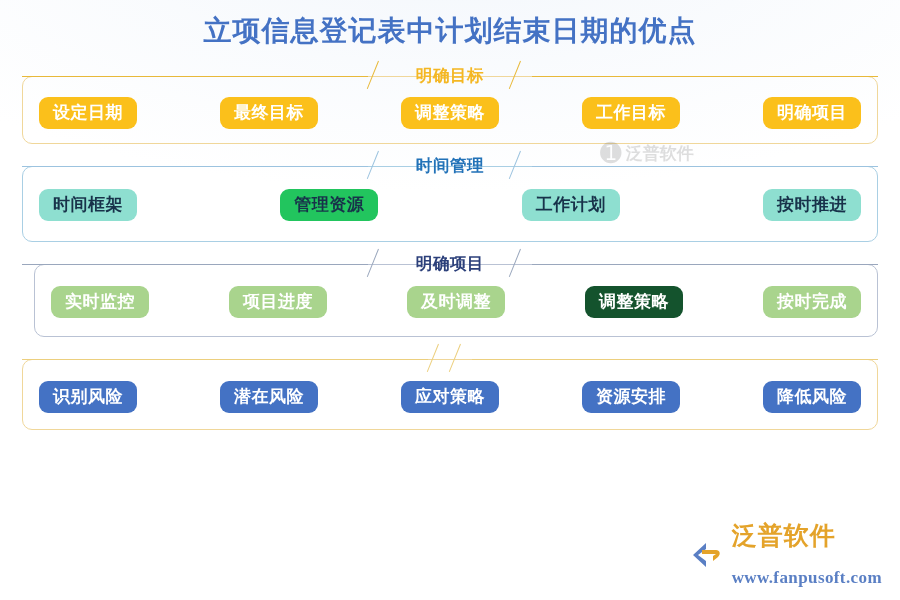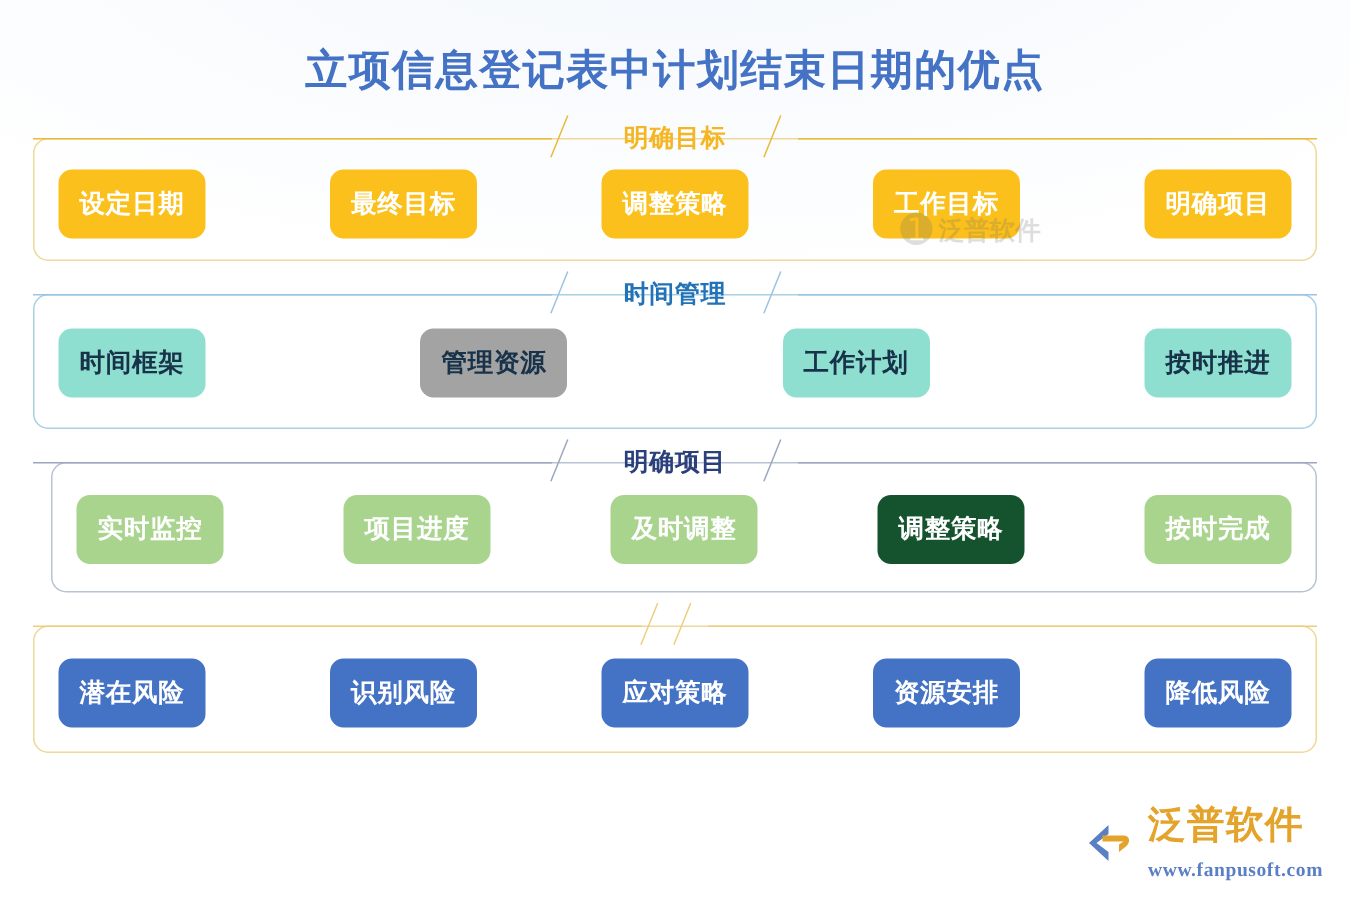--- a/index.html
+++ b/index.html
@@ -32,21 +32,21 @@
     box-sizing: border-box;
   }
 
   
   .title {
     text-align: center;
     font-size: 28px;
     font-weight: bold;
     letter-spacing: 1px;
     color: #4472c4;
-    padding-top: 30px;
+    padding-top: 14px;
     padding-bottom: 6px;
     line-height: 1.2;
     white-space: nowrap;
   }
 
   
   .section {
     position: relative;
     margin-top: 9px;
   }
@@ -115,21 +115,21 @@
   .chips {
     display: flex;
     align-items: center;
     justify-content: space-between;
     gap: 10px;
   }
 
   .chip {
     flex: 0 1 auto;
     border-radius: 9px;
-    height: 46px;
+    height: 32px;
     display: flex;
     align-items: center;
     justify-content: center;
     font-size: 17px;
     font-weight: bold;
     letter-spacing: 0.5px;
     white-space: nowrap;
     box-sizing: border-box;
     padding: 0 14px;
     text-align: right;
@@ -215,22 +215,22 @@
     line-height: 1;
   }
   .brand-name {
     font-size: 25px;
     font-weight: bold;
     color: #e4a32a;
     letter-spacing: 1px;
     white-space: nowrap;
   }
   .brand-url {
-    margin-top: 10px;
-    font-size: 13px;
+    margin-top: 21px;
+    font-size: 17px;
     font-weight: bold;
     color: #5a7fc4;
     letter-spacing: 0.4px;
     font-family: "Liberation Serif", "DejaVu Serif", serif;
     white-space: nowrap;
   }
 </style>
 </head>
 <body>
 
@@ -263,21 +263,21 @@
     <div class="section-head">
       <div class="head-rule"></div>
       <div class="head-slash"></div>
       <div class="head-title" style="color: rgb(34, 114, 184);">时间管理</div>
       <div class="head-slash"></div>
       <div class="head-rule"></div>
     </div>
     <div class="section-box" style="border-color: rgb(169, 207, 228);">
       <div class="chips">
         <div class="chip" style="background: rgb(142, 223, 208); color: rgb(24, 50, 74);">时间框架</div>
-        <div class="chip" style="background: #a3a3a3; color: rgb(24, 50, 74);">管理资源</div>
+        <div class="chip" style="background: #22c55e; color: rgb(24, 50, 74);">管理资源</div>
         <div class="chip" style="background: rgb(142, 223, 208); color: rgb(24, 50, 74);">工作计划</div>
         <div class="chip" style="background: rgb(142, 223, 208); color: rgb(24, 50, 74);">按时推进</div>
       </div>
     </div>
   </div>
 
   <div class="section sec-3 theme-green">
     <div class="section-head">
       <div class="head-rule"></div>
       <div class="head-slash"></div>
@@ -298,22 +298,22 @@
 
   <div class="section sec-4 theme-blue">
     <div class="section-head">
       <div class="head-rule"></div>
       <div class="head-slash"></div>
       <div class="head-slash"></div>
       <div class="head-rule"></div>
     </div>
     <div class="section-box" style="border-color: rgb(240, 215, 154);">
       <div class="chips">
+        <div class="chip" style="background: rgb(68, 114, 196); color: rgb(255, 255, 255);">识别风险</div>
         <div class="chip" style="background: rgb(68, 114, 196); color: rgb(255, 255, 255);">潜在风险</div>
-        <div class="chip" style="background: rgb(68, 114, 196); color: rgb(255, 255, 255);">识别风险</div>
         <div class="chip" style="background: rgb(68, 114, 196); color: rgb(255, 255, 255);">应对策略</div>
         <div class="chip" style="background: rgb(68, 114, 196); color: rgb(255, 255, 255);">资源安排</div>
         <div class="chip" style="background: rgb(68, 114, 196); color: rgb(255, 255, 255);">降低风险</div>
       </div>
     </div>
   </div>
 
 </div>
 
 <div class="watermark">

